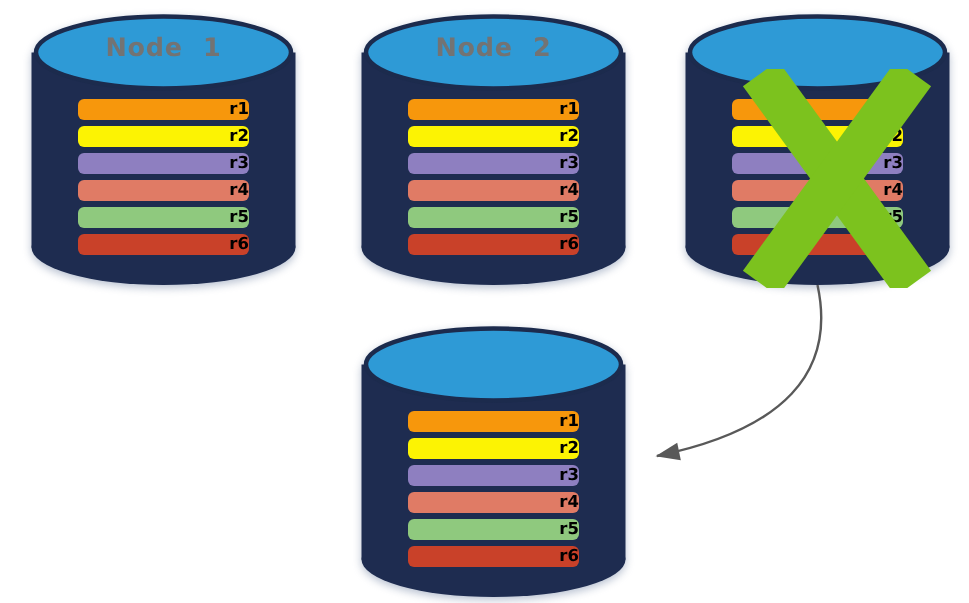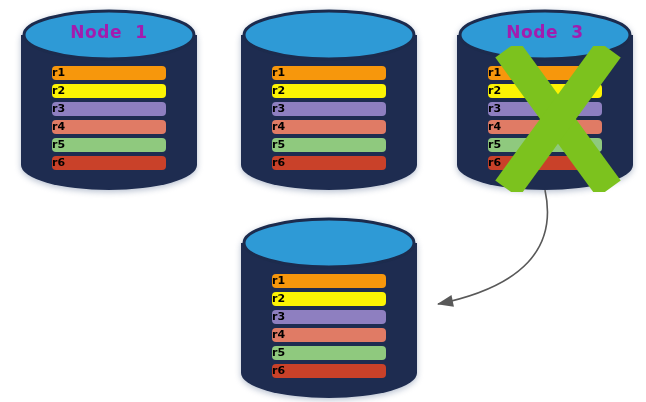--- a/index.html
+++ b/index.html
@@ -5,25 +5,25 @@
   html,body{margin:0;padding:0;background:#ffffff;}
   .canvas{
     position:relative;width:646px;height:402px;background:#ffffff;
     font-family:"DejaVu Sans","Liberation Sans",sans-serif;overflow:hidden;
   }
   .node{position:absolute;width:178px;height:184px;}
   .cyl{position:absolute;left:0;top:0;filter:drop-shadow(0 2px 3px rgba(95,115,150,0.45));}
   .cyl-top{stroke:#1C2B4D;stroke-width:3;}
   .node-title{
     position:absolute;top:14px;left:0;right:0;text-align:center;
-    color:#a21caf;font-weight:bold;font-size:17px;word-spacing:7px;letter-spacing:.5px;
+    color:#737373;font-weight:bold;font-size:17px;word-spacing:7px;letter-spacing:.5px;
   }
   .bars{position:absolute;left:32px;top:58px;width:114px;}
   .bar{
-    height:14px;margin-bottom:4px;border-radius:4px;text-align:left;
+    height:14px;margin-bottom:4px;border-radius:4px;text-align:right;
     font-size:11px;font-weight:bold;color:#000;line-height:14px;
   }
   .xmark{position:absolute;left:34px;top:38px;}
   .overlay{position:absolute;left:0;top:0;pointer-events:none;}
 </style>
 </head>
 <body>
 
 <div class="canvas">
 
@@ -43,37 +43,37 @@
       <div class="bar" style="background: rgb(201, 65, 41);">r6</div>
     </div>
   </div>
 
   <div class="node" style="left:240px;top:8px">
     <svg class="cyl" width="178" height="184" viewBox="0 0 178 184">
       <ellipse cx="89" cy="157" rx="88" ry="25" style="fill: rgb(30, 44, 80);"></ellipse>
       <rect x="1" y="27" width="176" height="130" style="fill: rgb(30, 44, 80);"></rect>
       <ellipse class="cyl-top" cx="89" cy="27" rx="85" ry="24" style="fill: rgb(46, 154, 214);"></ellipse>
     </svg>
+    <div class="node-title">Node 2</div>
     <div class="bars">
       <div class="bar" style="background: rgb(247, 151, 12);">r1</div>
       <div class="bar" style="background: rgb(252, 243, 3);">r2</div>
       <div class="bar" style="background: rgb(142, 127, 192);">r3</div>
       <div class="bar" style="background: rgb(224, 123, 101);">r4</div>
       <div class="bar" style="background: rgb(143, 201, 126);">r5</div>
       <div class="bar" style="background: rgb(201, 65, 41);">r6</div>
     </div>
   </div>
 
   <div class="node" style="left:456px;top:8px">
     <svg class="cyl" width="178" height="184" viewBox="0 0 178 184">
       <ellipse cx="89" cy="157" rx="88" ry="25" style="fill: rgb(30, 44, 80);"></ellipse>
       <rect x="1" y="27" width="176" height="130" style="fill: rgb(30, 44, 80);"></rect>
       <ellipse class="cyl-top" cx="89" cy="27" rx="85" ry="24" style="fill: rgb(46, 154, 214);"></ellipse>
     </svg>
-    <div class="node-title">Node 3</div>
     <div class="bars">
       <div class="bar" style="background: rgb(247, 151, 12);">r1</div>
       <div class="bar" style="background: rgb(252, 243, 3);">r2</div>
       <div class="bar" style="background: rgb(142, 127, 192);">r3</div>
       <div class="bar" style="background: rgb(224, 123, 101);">r4</div>
       <div class="bar" style="background: rgb(143, 201, 126);">r5</div>
       <div class="bar" style="background: rgb(201, 65, 41);">r6</div>
     </div>
     <svg class="xmark" width="136" height="146" viewBox="0 0 136 146">
       <line x1="17" y1="3" x2="119" y2="143" stroke-width="29" style="stroke: rgb(124, 194, 30);"></line>

